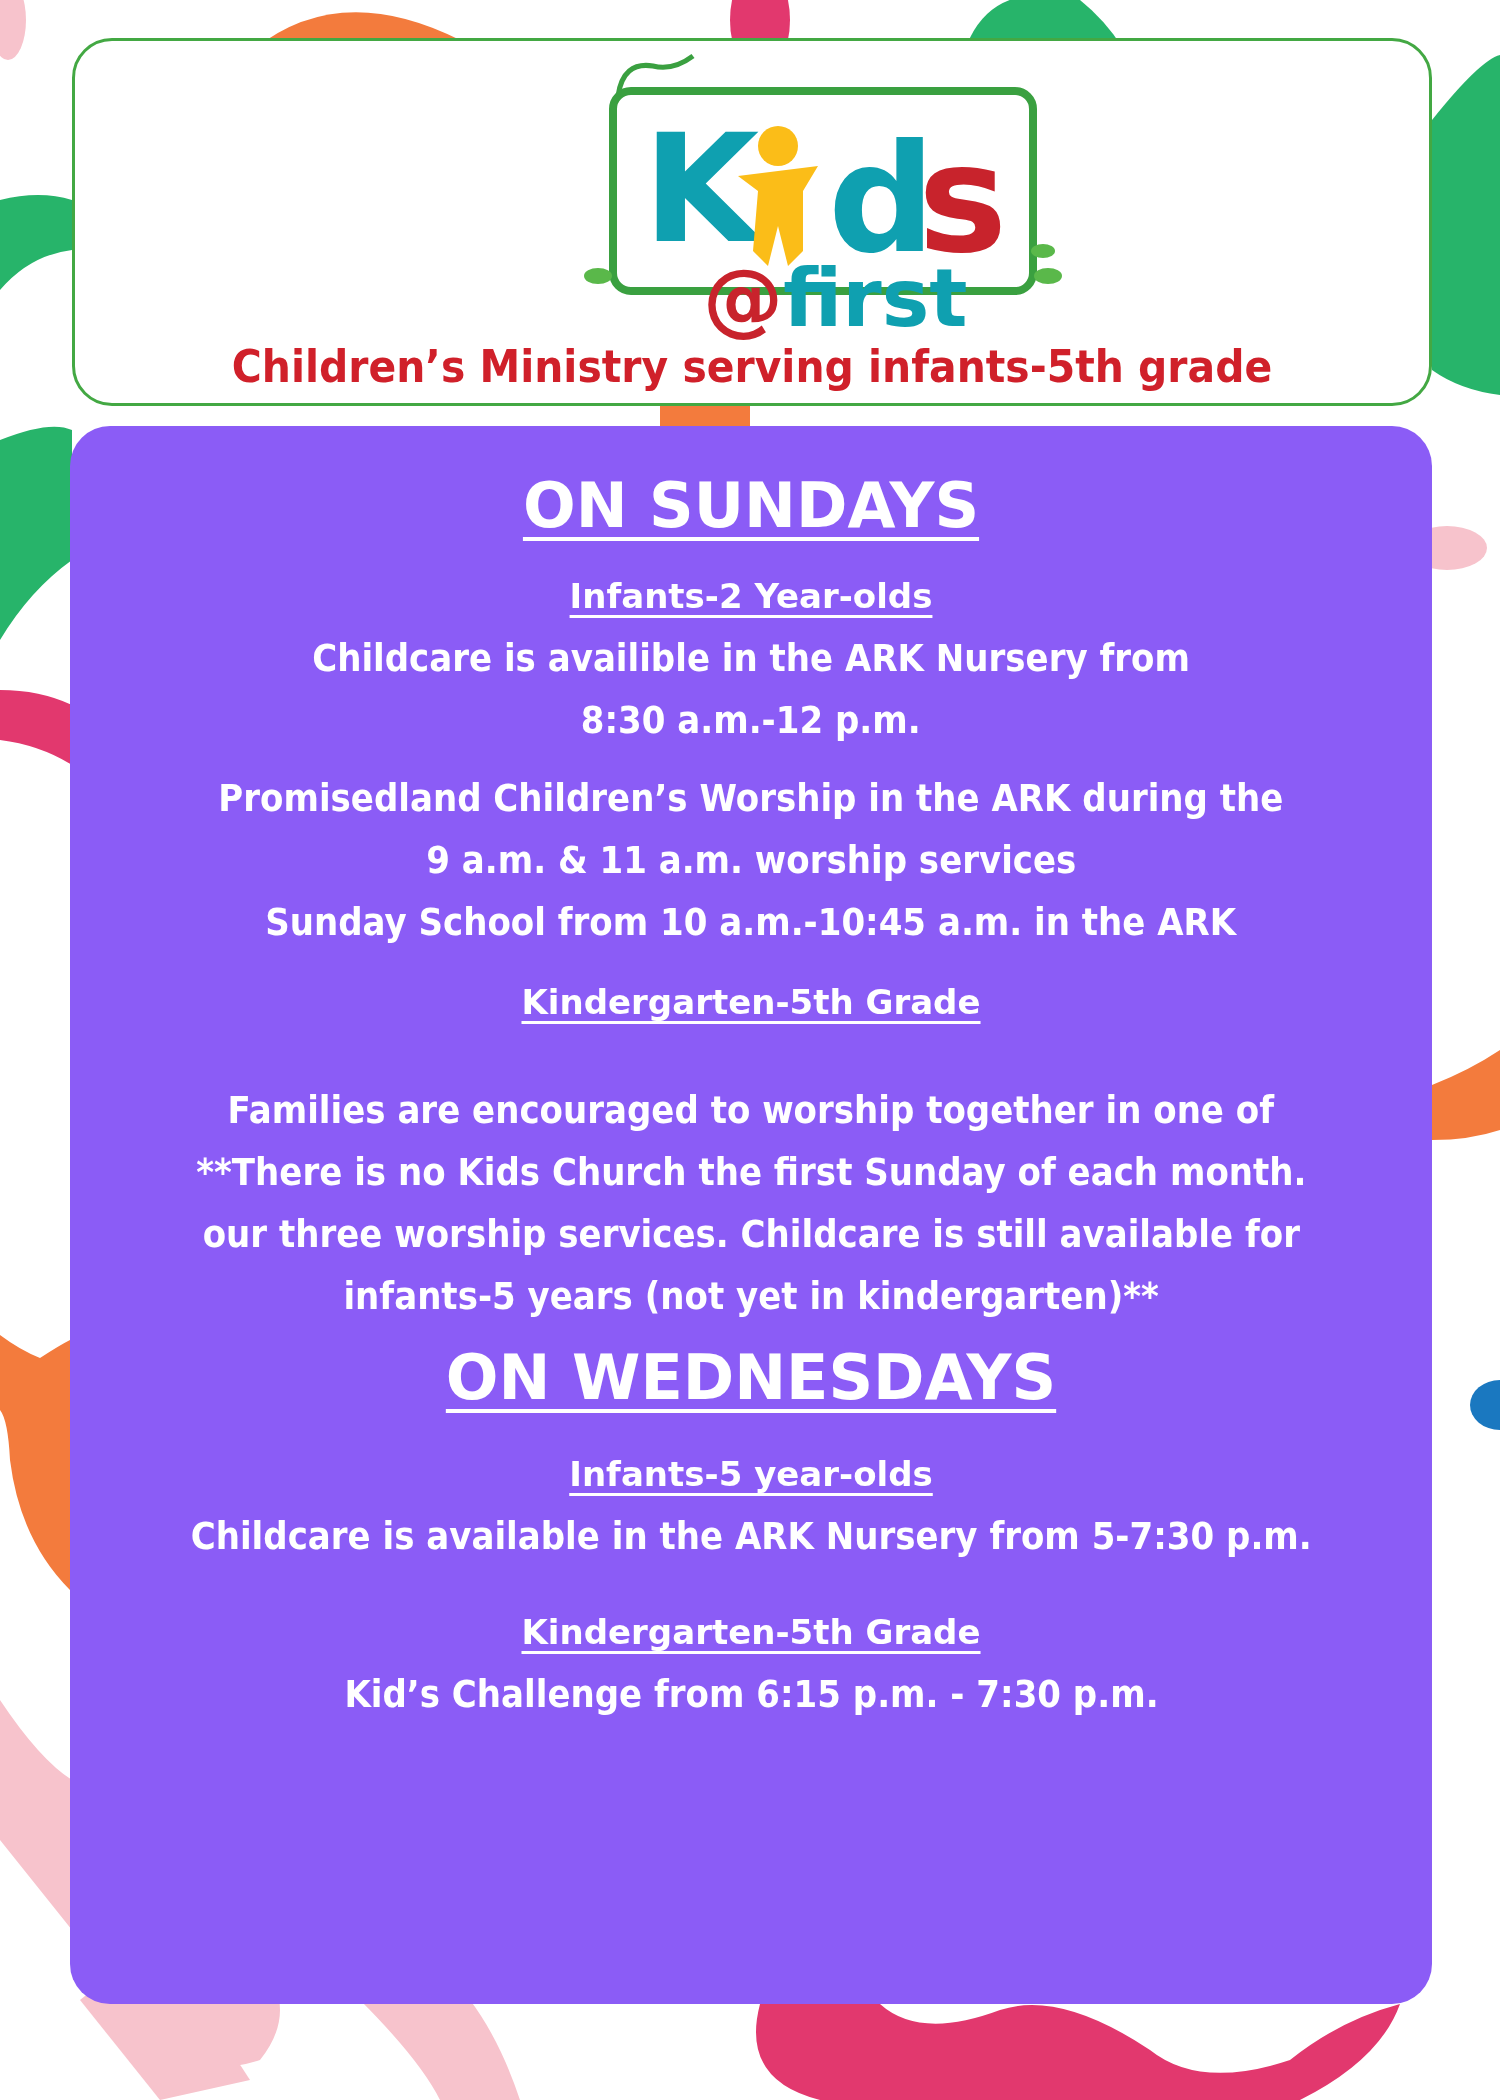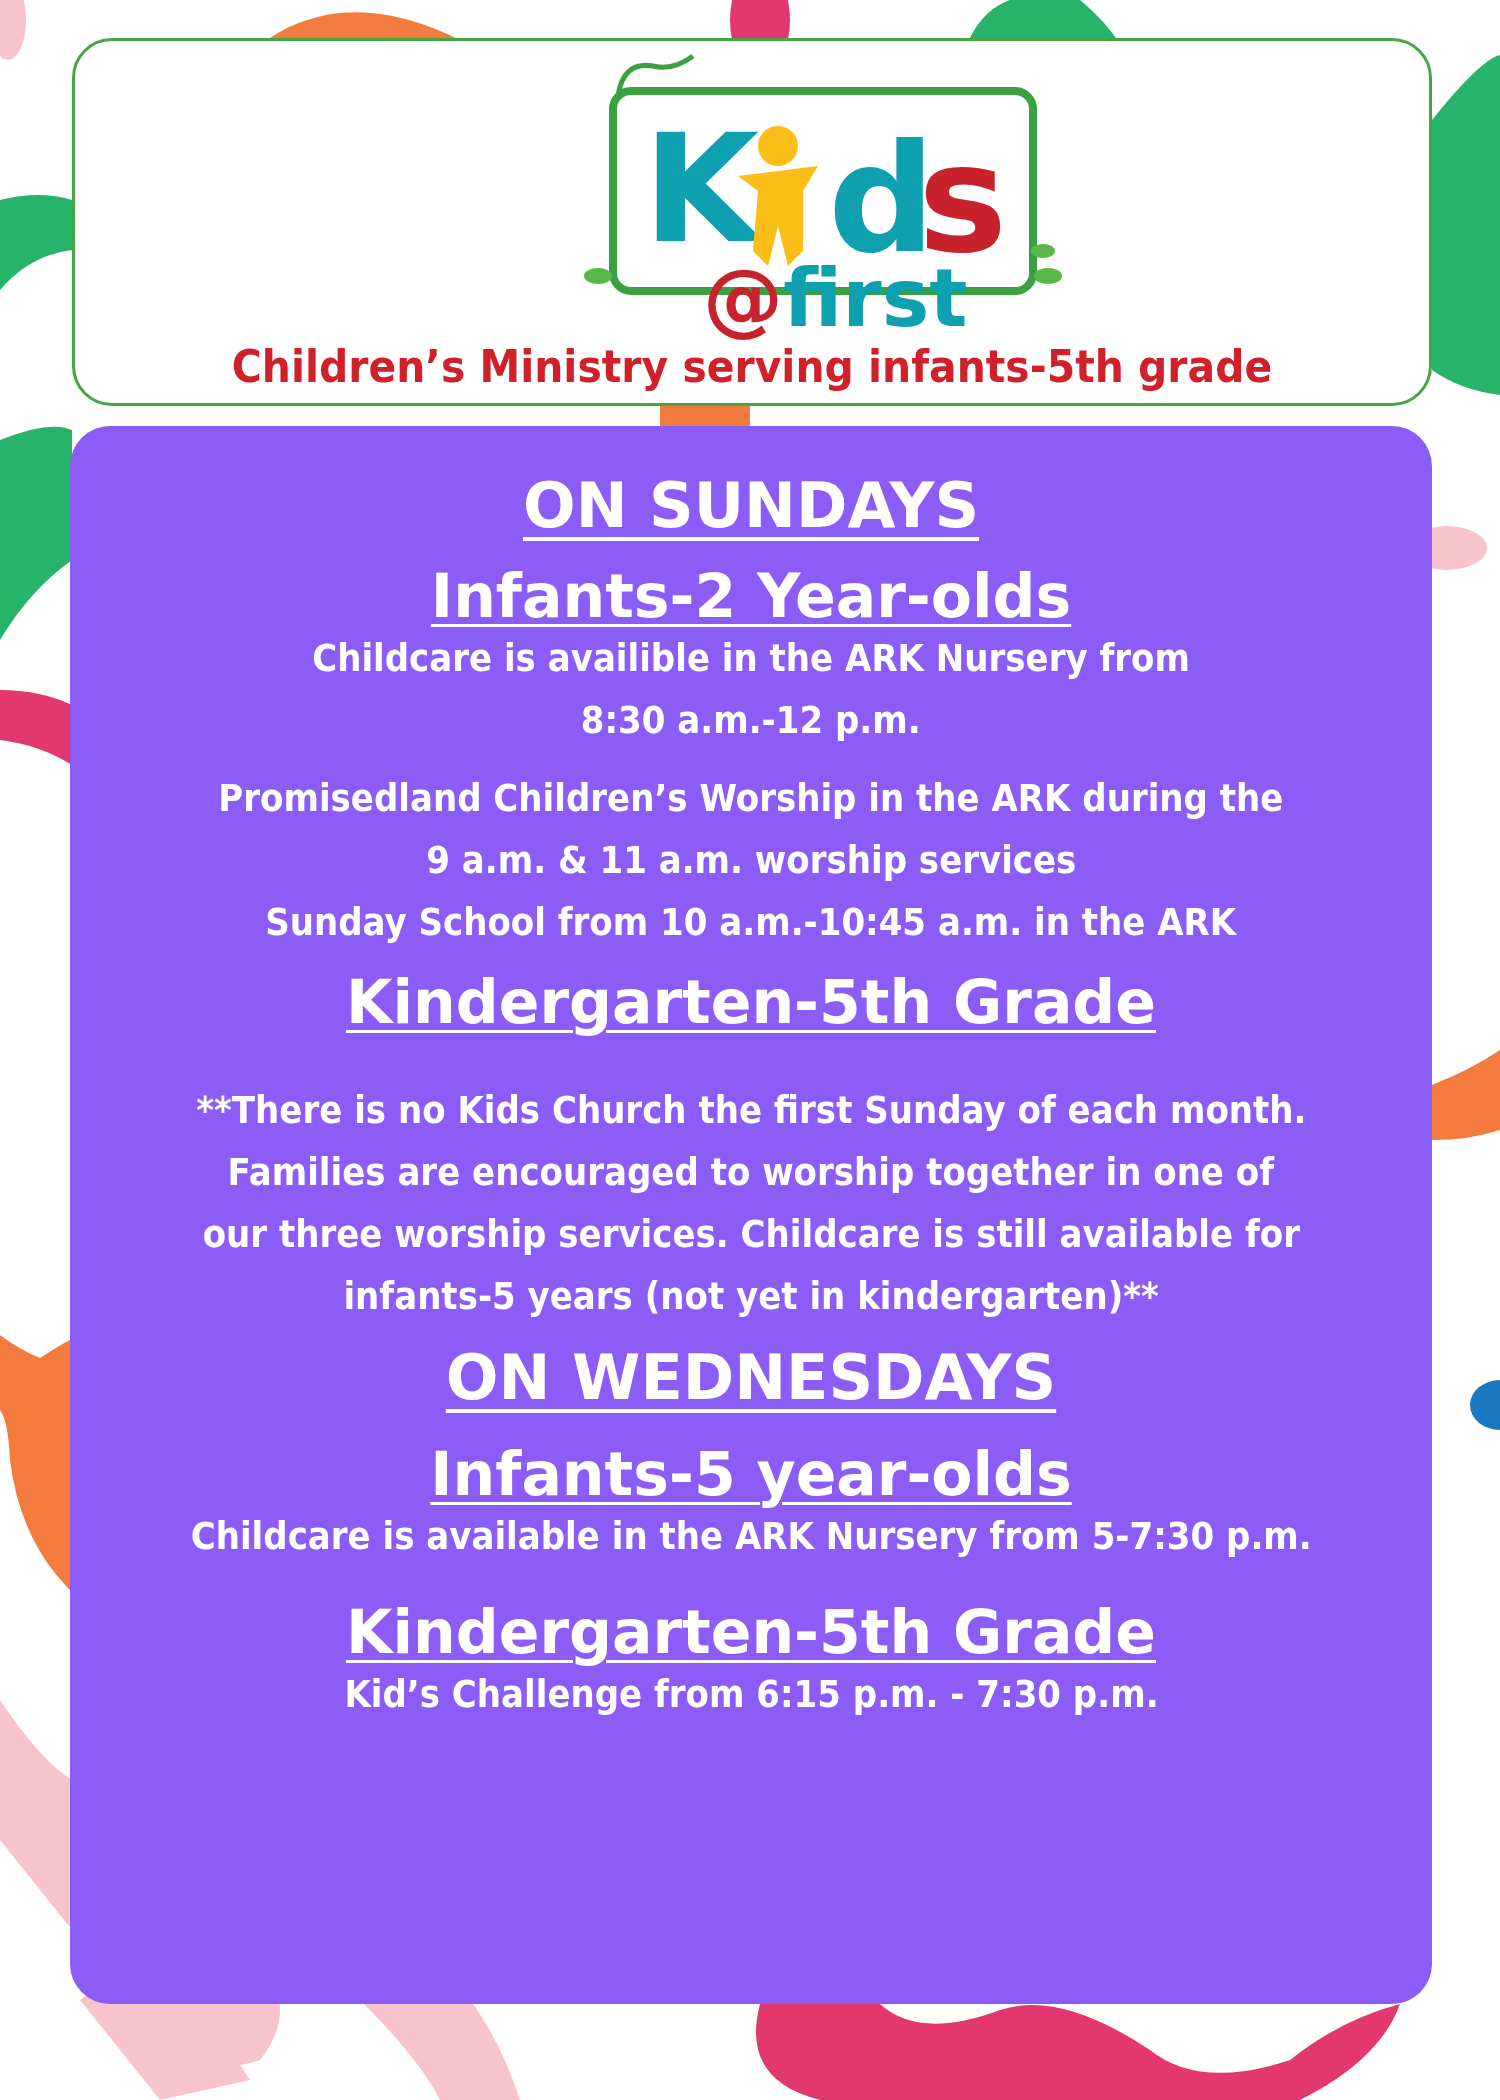--- a/index.html
+++ b/index.html
@@ -23,21 +23,21 @@
   .main-card {
     position:absolute; left:70px; top:426px; width:1362px; height:1578px;
     background:#8b5cf6; border-radius:40px; z-index:2; color:#fff; text-align:center;
   }
   .main-card .inner { position:absolute; left:0; right:0; top:0; }
   .day-heading {
     font-weight:bold; font-size:62px; text-decoration:underline; text-decoration-thickness:4px;
     text-underline-offset:10px; margin:0; line-height:80px;
   }
   .group-heading {
-    font-weight:bold; font-size:60px; text-decoration:underline; text-decoration-thickness:3px;
+    font-weight:bold; font-size:34px; text-decoration:underline; text-decoration-thickness:3px;
     text-underline-offset:7px; margin:0; line-height:56px;
   }
   .line { font-weight:bold; font-size:37px; line-height:54px; margin:8px; white-space:nowrap; }
   .cond { display:inline-block; transform:scaleX(0.92); transform-origin:center; }
 </style>
 </head>
 <body>
 
 <svg class="blob" width="1500" height="2100" style="left:0;top:0;">
 
@@ -100,22 +100,22 @@
       <p class="line"><span class="cond">Promisedland Children’s Worship in the ARK during the</span></p>
       <p class="line"><span class="cond">9 a.m. &amp; 11 a.m. worship services</span></p>
       <p class="line"><span class="cond">Sunday School from 10 a.m.-10:45 a.m. in the ARK</span></p>
     </div>
 
     <div style="margin-top:24px;">
       <h2 class="group-heading">Kindergarten-5th Grade</h2>
     </div>
 
     <div style="margin-top:54px;">
+      <p class="line"><span class="cond">Families are encouraged to worship together in one of</span></p>
       <p class="line"><span class="cond">**There is no Kids Church the first Sunday of each month.</span></p>
-      <p class="line"><span class="cond">Families are encouraged to worship together in one of</span></p>
       <p class="line"><span class="cond">our three worship services. Childcare is still available for</span></p>
       <p class="line"><span class="cond">infants-5 years (not yet in kindergarten)**</span></p>
     </div>
 
     <h1 class="day-heading" style="margin-top:14px;">ON WEDNESDAYS</h1>
 
     <div style="margin-top:28px;">
       <h2 class="group-heading">Infants-5 year-olds</h2>
       <p class="line"><span class="cond">Childcare is available in the ARK Nursery from 5-7:30 p.m.</span></p>
     </div>

